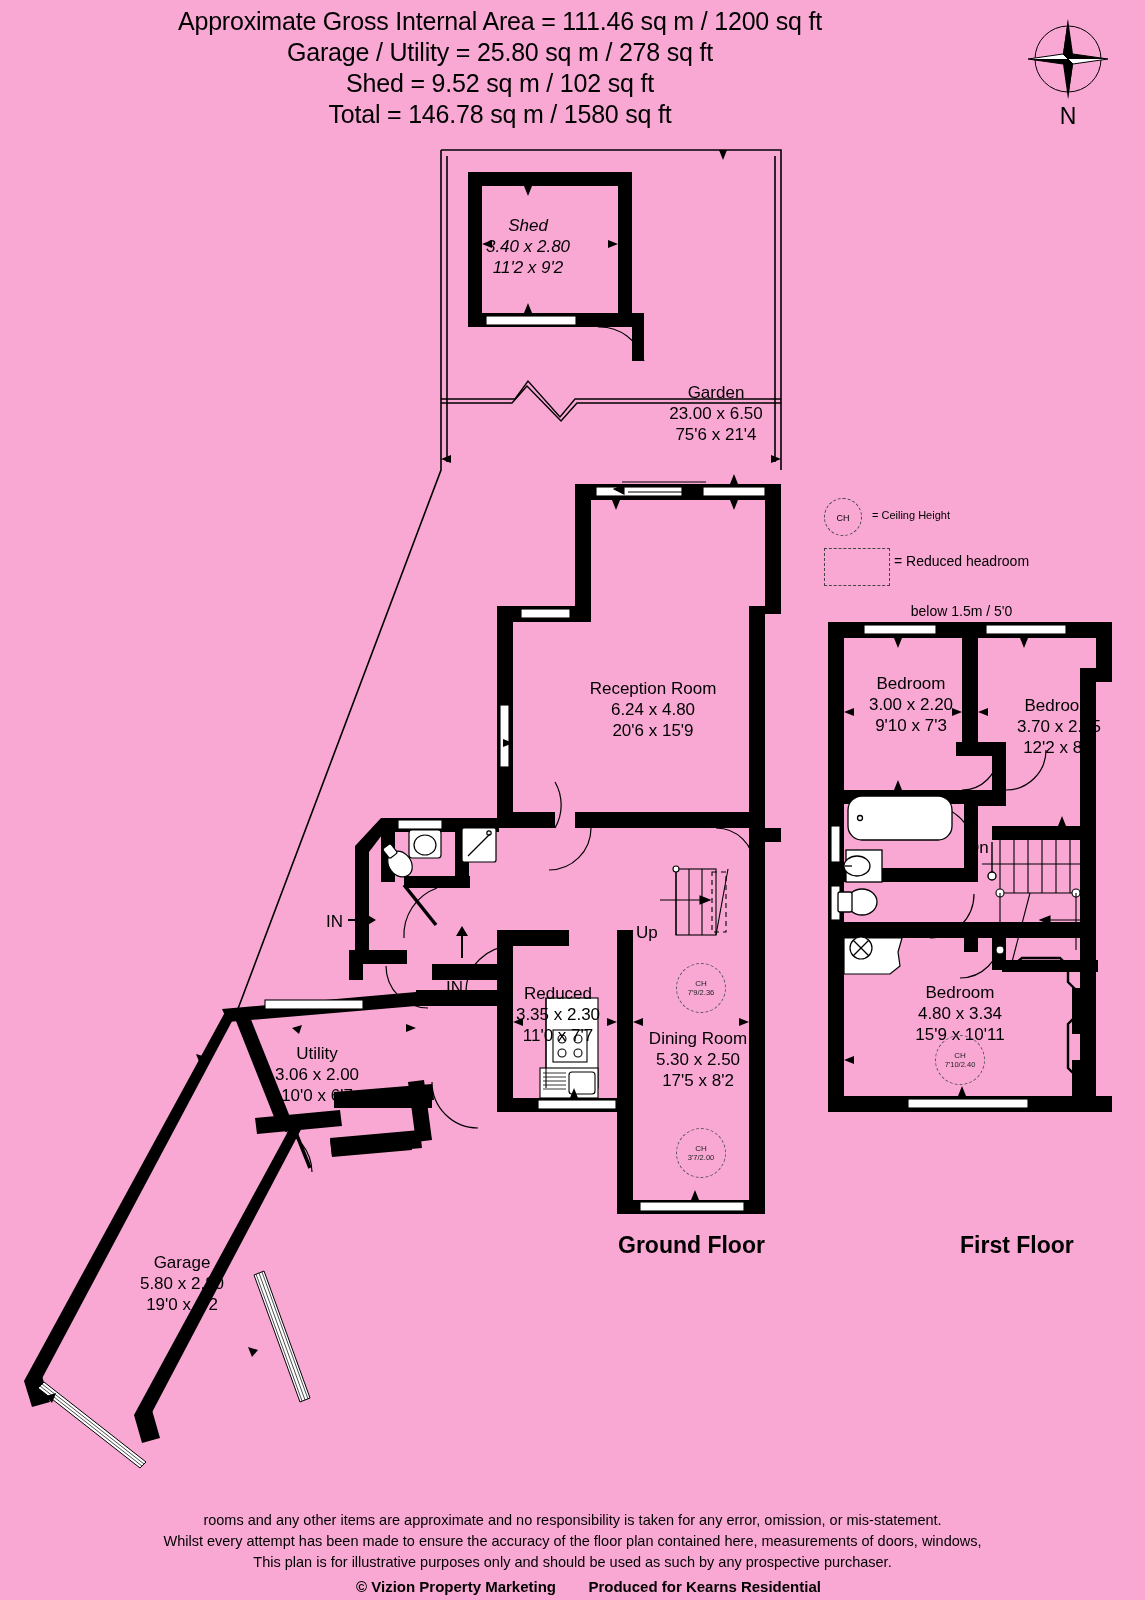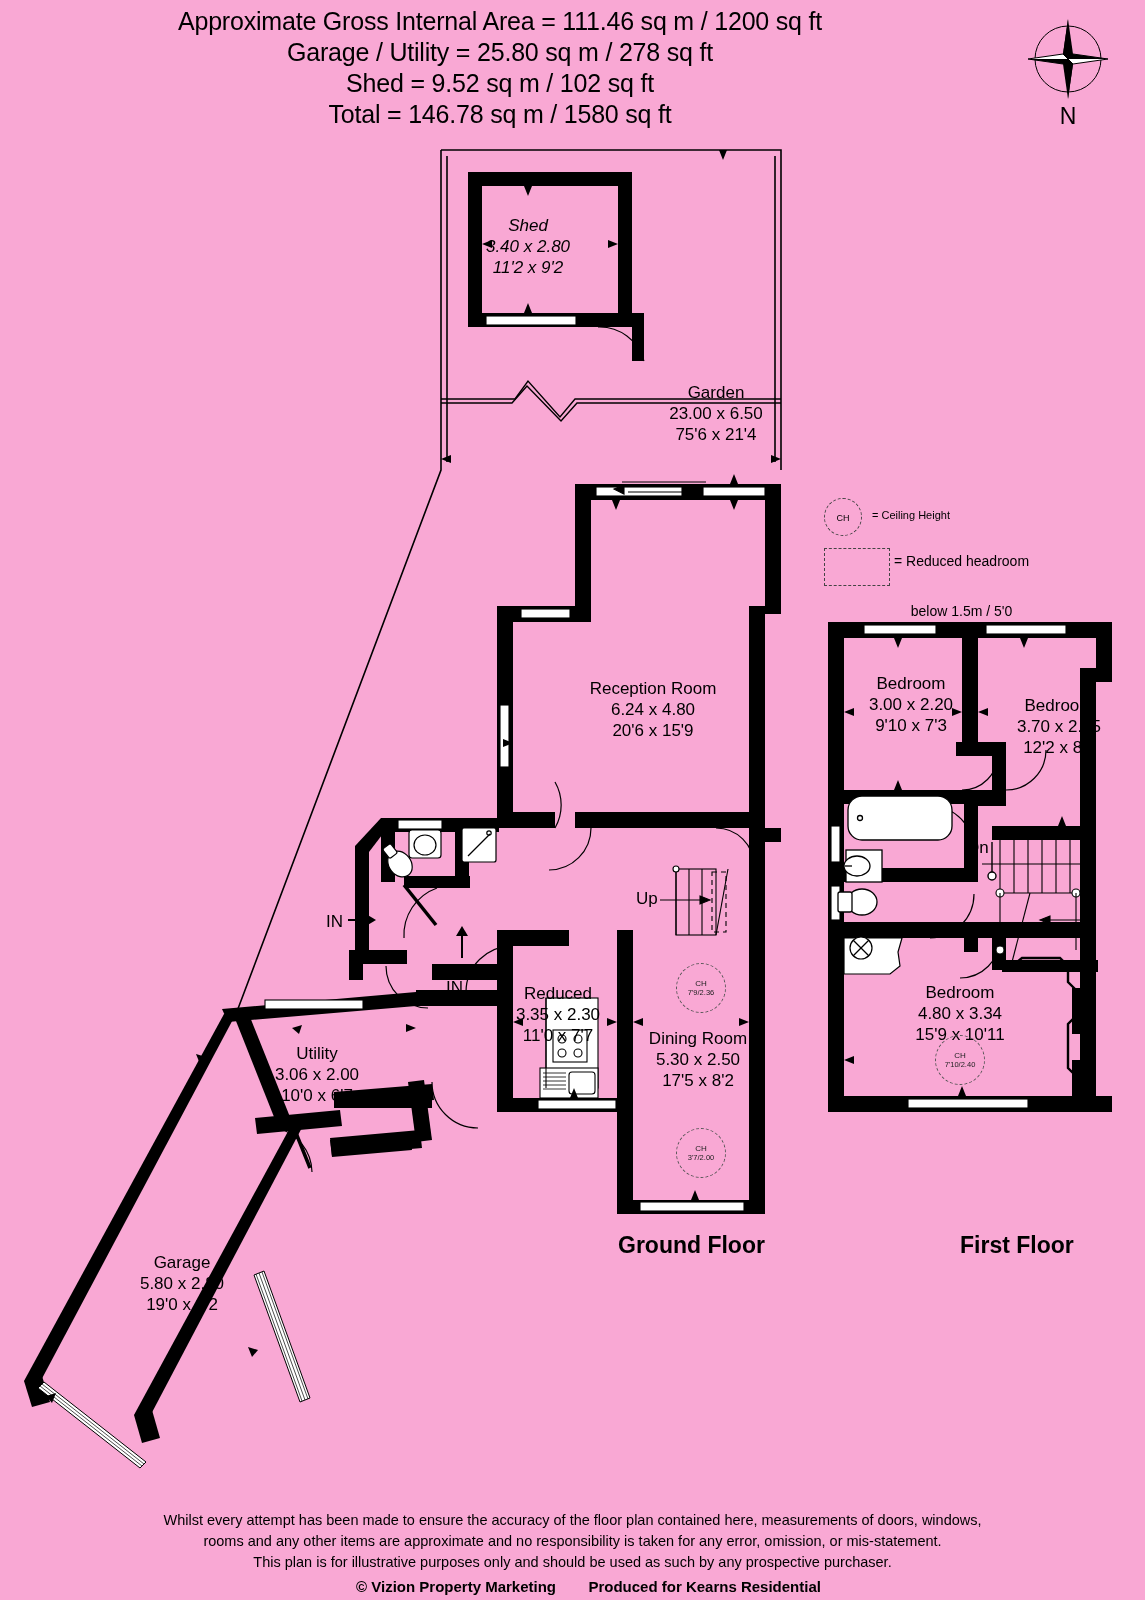--- a/index.html
+++ b/index.html
@@ -614,21 +614,21 @@
   </div>
   <div class="chmark" style="left:676px; top:1128px;">
     <div class="ch-t">CH</div>
     <div class="ch-v">3'7/2.00</div>
   </div>
   <div class="chmark" style="left:935px; top:1035px;">
     <div class="ch-t">CH</div>
     <div class="ch-v">7'10/2.40</div>
   </div>
 
-  <div class="ptext" style="left:636px; top:889px;">Up</div>
+  <div class="ptext" style="left:636px; top:923px;">Up</div>
   <div class="ptext" style="left:967px; top:838px;">Dn</div>
   <div class="ptext" style="left:326px; top:912px;">IN</div>
   <div class="ptext" style="left:446px; top:978px;">IN</div>
   <svg style="position:absolute; left:348px; top:910px; width:30px; height:20px;">
     <line x1="0" y1="10" x2="18" y2="10" stroke="#000" stroke-width="2"></line>
     <polygon points="18,4 28,10 18,16" fill="#000"></polygon>
   </svg>
   <svg style="position:absolute; left:452px; top:926px; width:20px; height:32px;">
     <line x1="10" y1="32" x2="10" y2="10" stroke="#000" stroke-width="2"></line>
     <polygon points="4,10 10,0 16,10" fill="#000"></polygon>
@@ -647,22 +647,22 @@
         <div>= Reduced headroom</div>
         <div style="text-align:center;margin-top:32px;">below 1.5m / 5'0</div>
       </div>
     </div>
   </div>
 
   <div class="floor-title" style="left:618px; top:1232px;">Ground Floor</div>
   <div class="floor-title" style="left:960px; top:1232px;">First Floor</div>
 
   <div class="footer">
+    <div class="fline">rooms and any other items are approximate and no responsibility is taken for any error, omission, or mis-statement.</div>
     <div class="fline">Whilst every attempt has been made to ensure the accuracy of the floor plan contained here, measurements of doors, windows,</div>
-    <div class="fline">rooms and any other items are approximate and no responsibility is taken for any error, omission, or mis-statement.</div>
     <div class="fline">This plan is for illustrative purposes only and should be used as such by any prospective purchaser.</div>
     <div class="fbold">
       <span>© Vizion Property Marketing</span>
       <span class="gap"></span>
       <span>Produced for Kearns Residential</span>
     </div>
   </div>
 
 </div>
 

